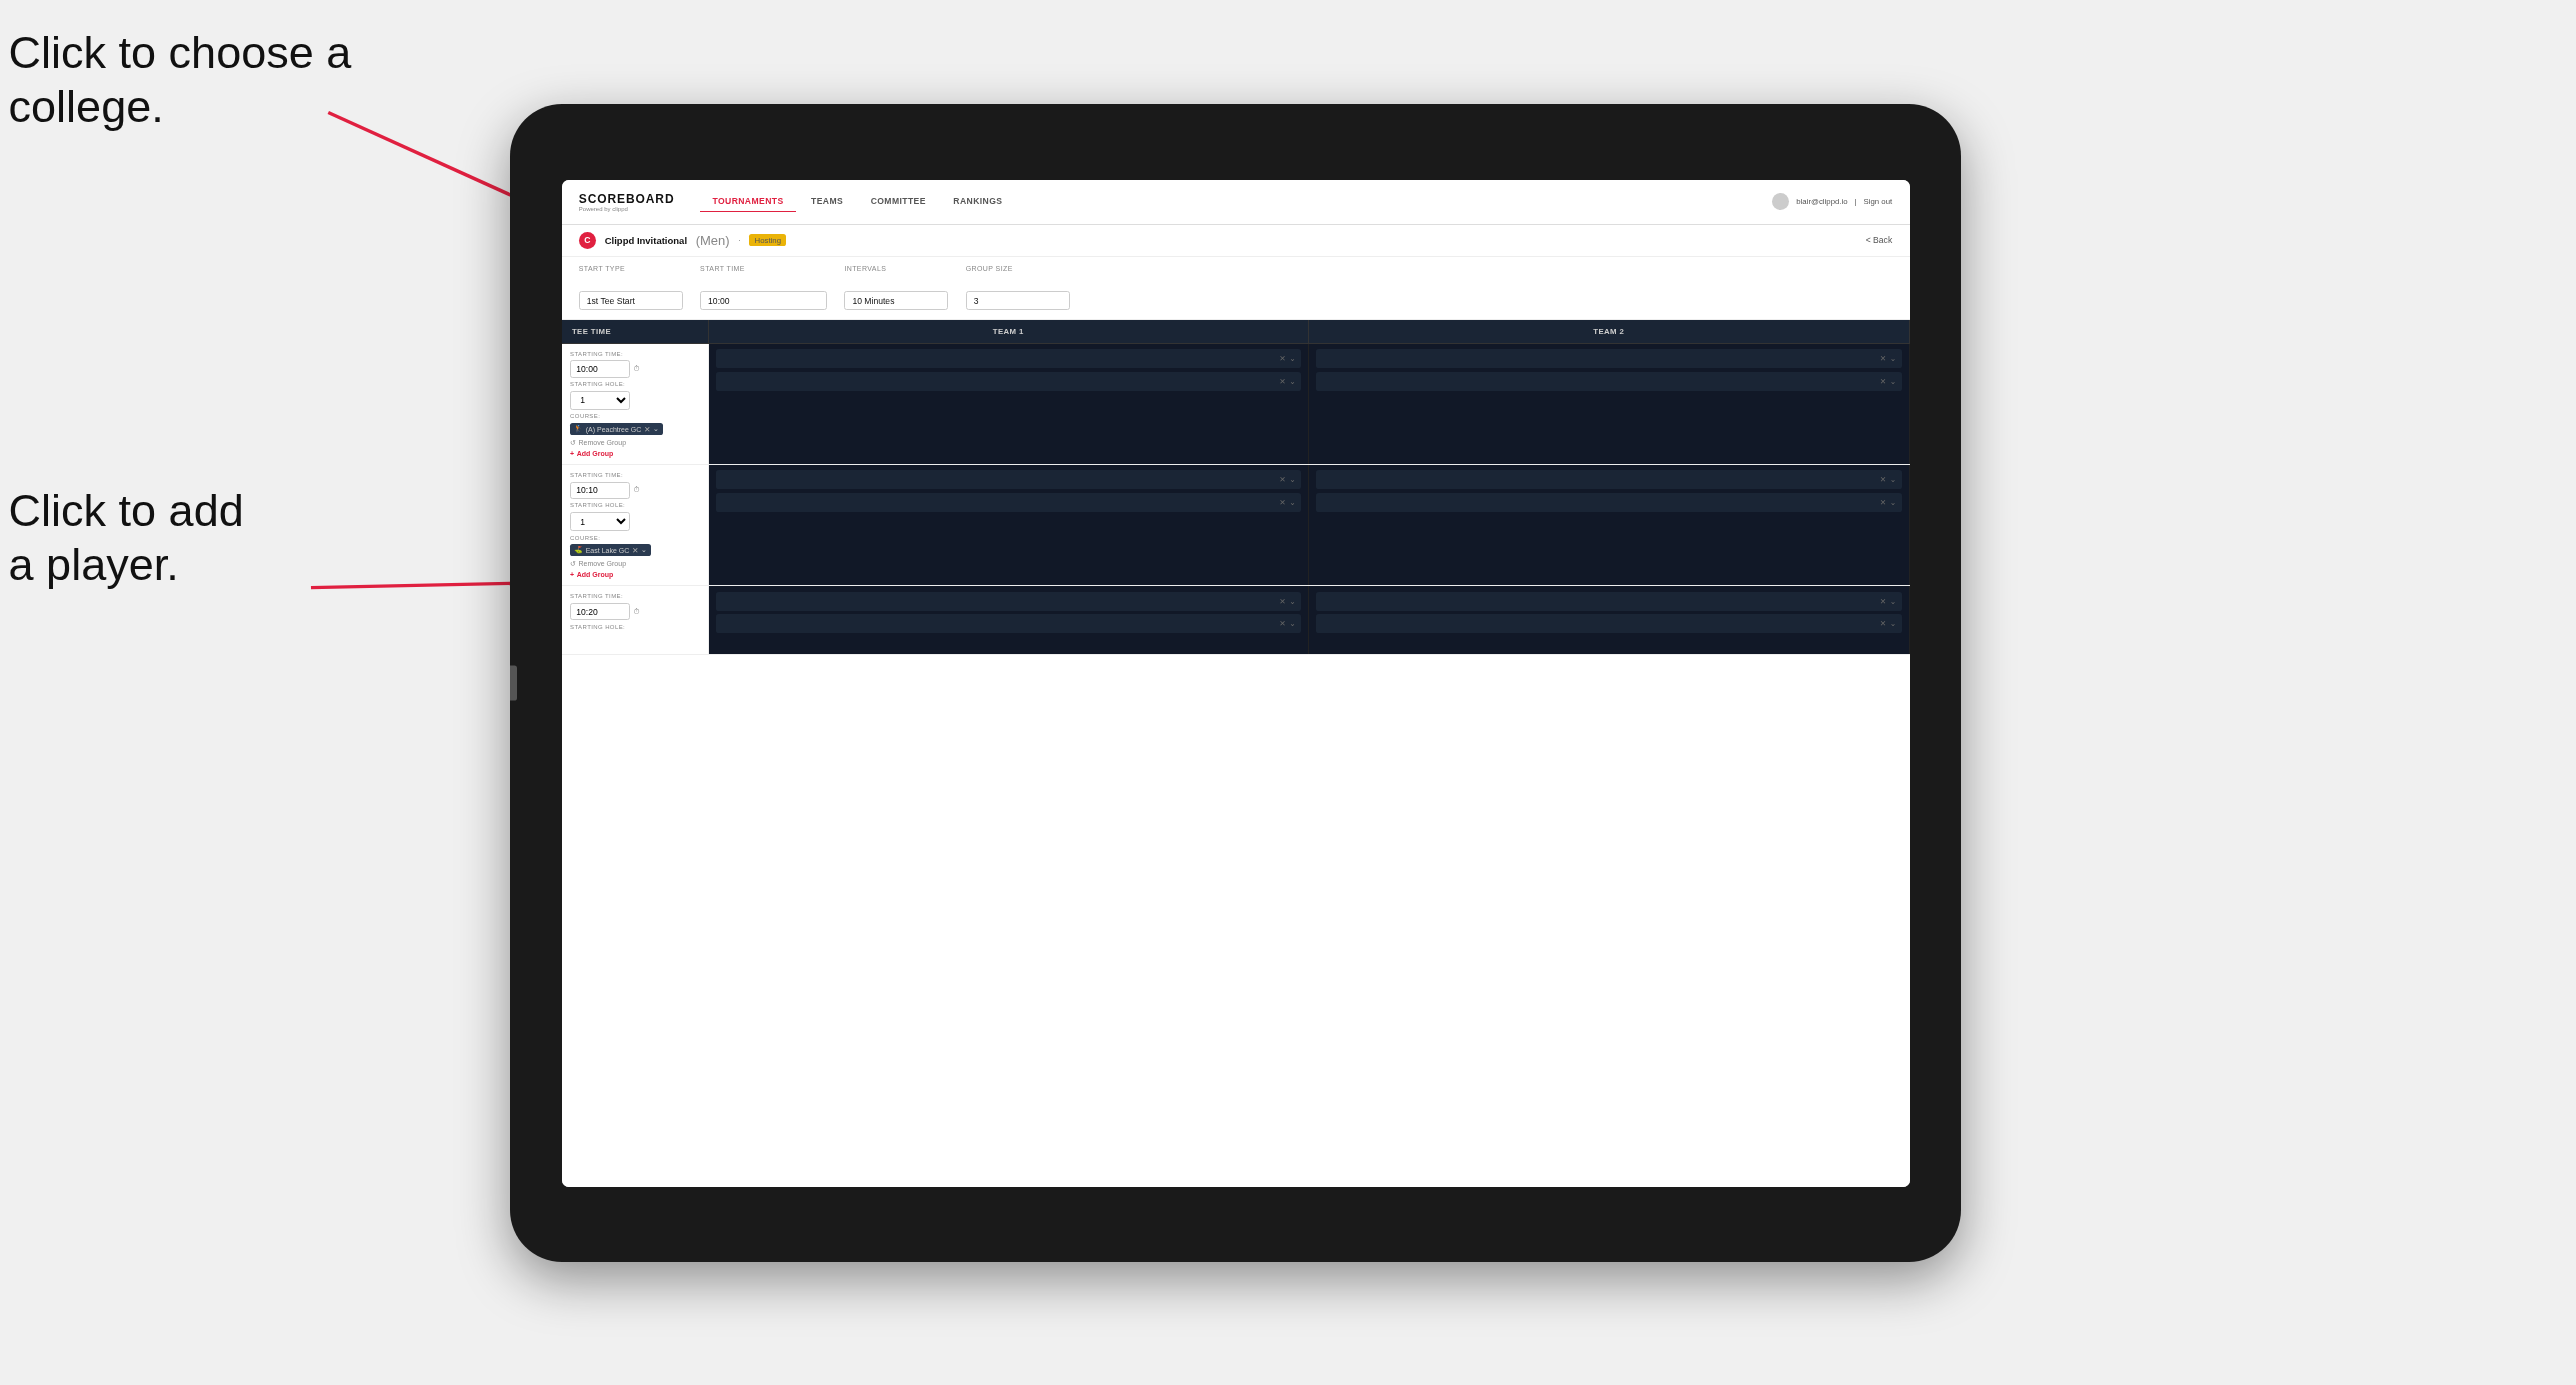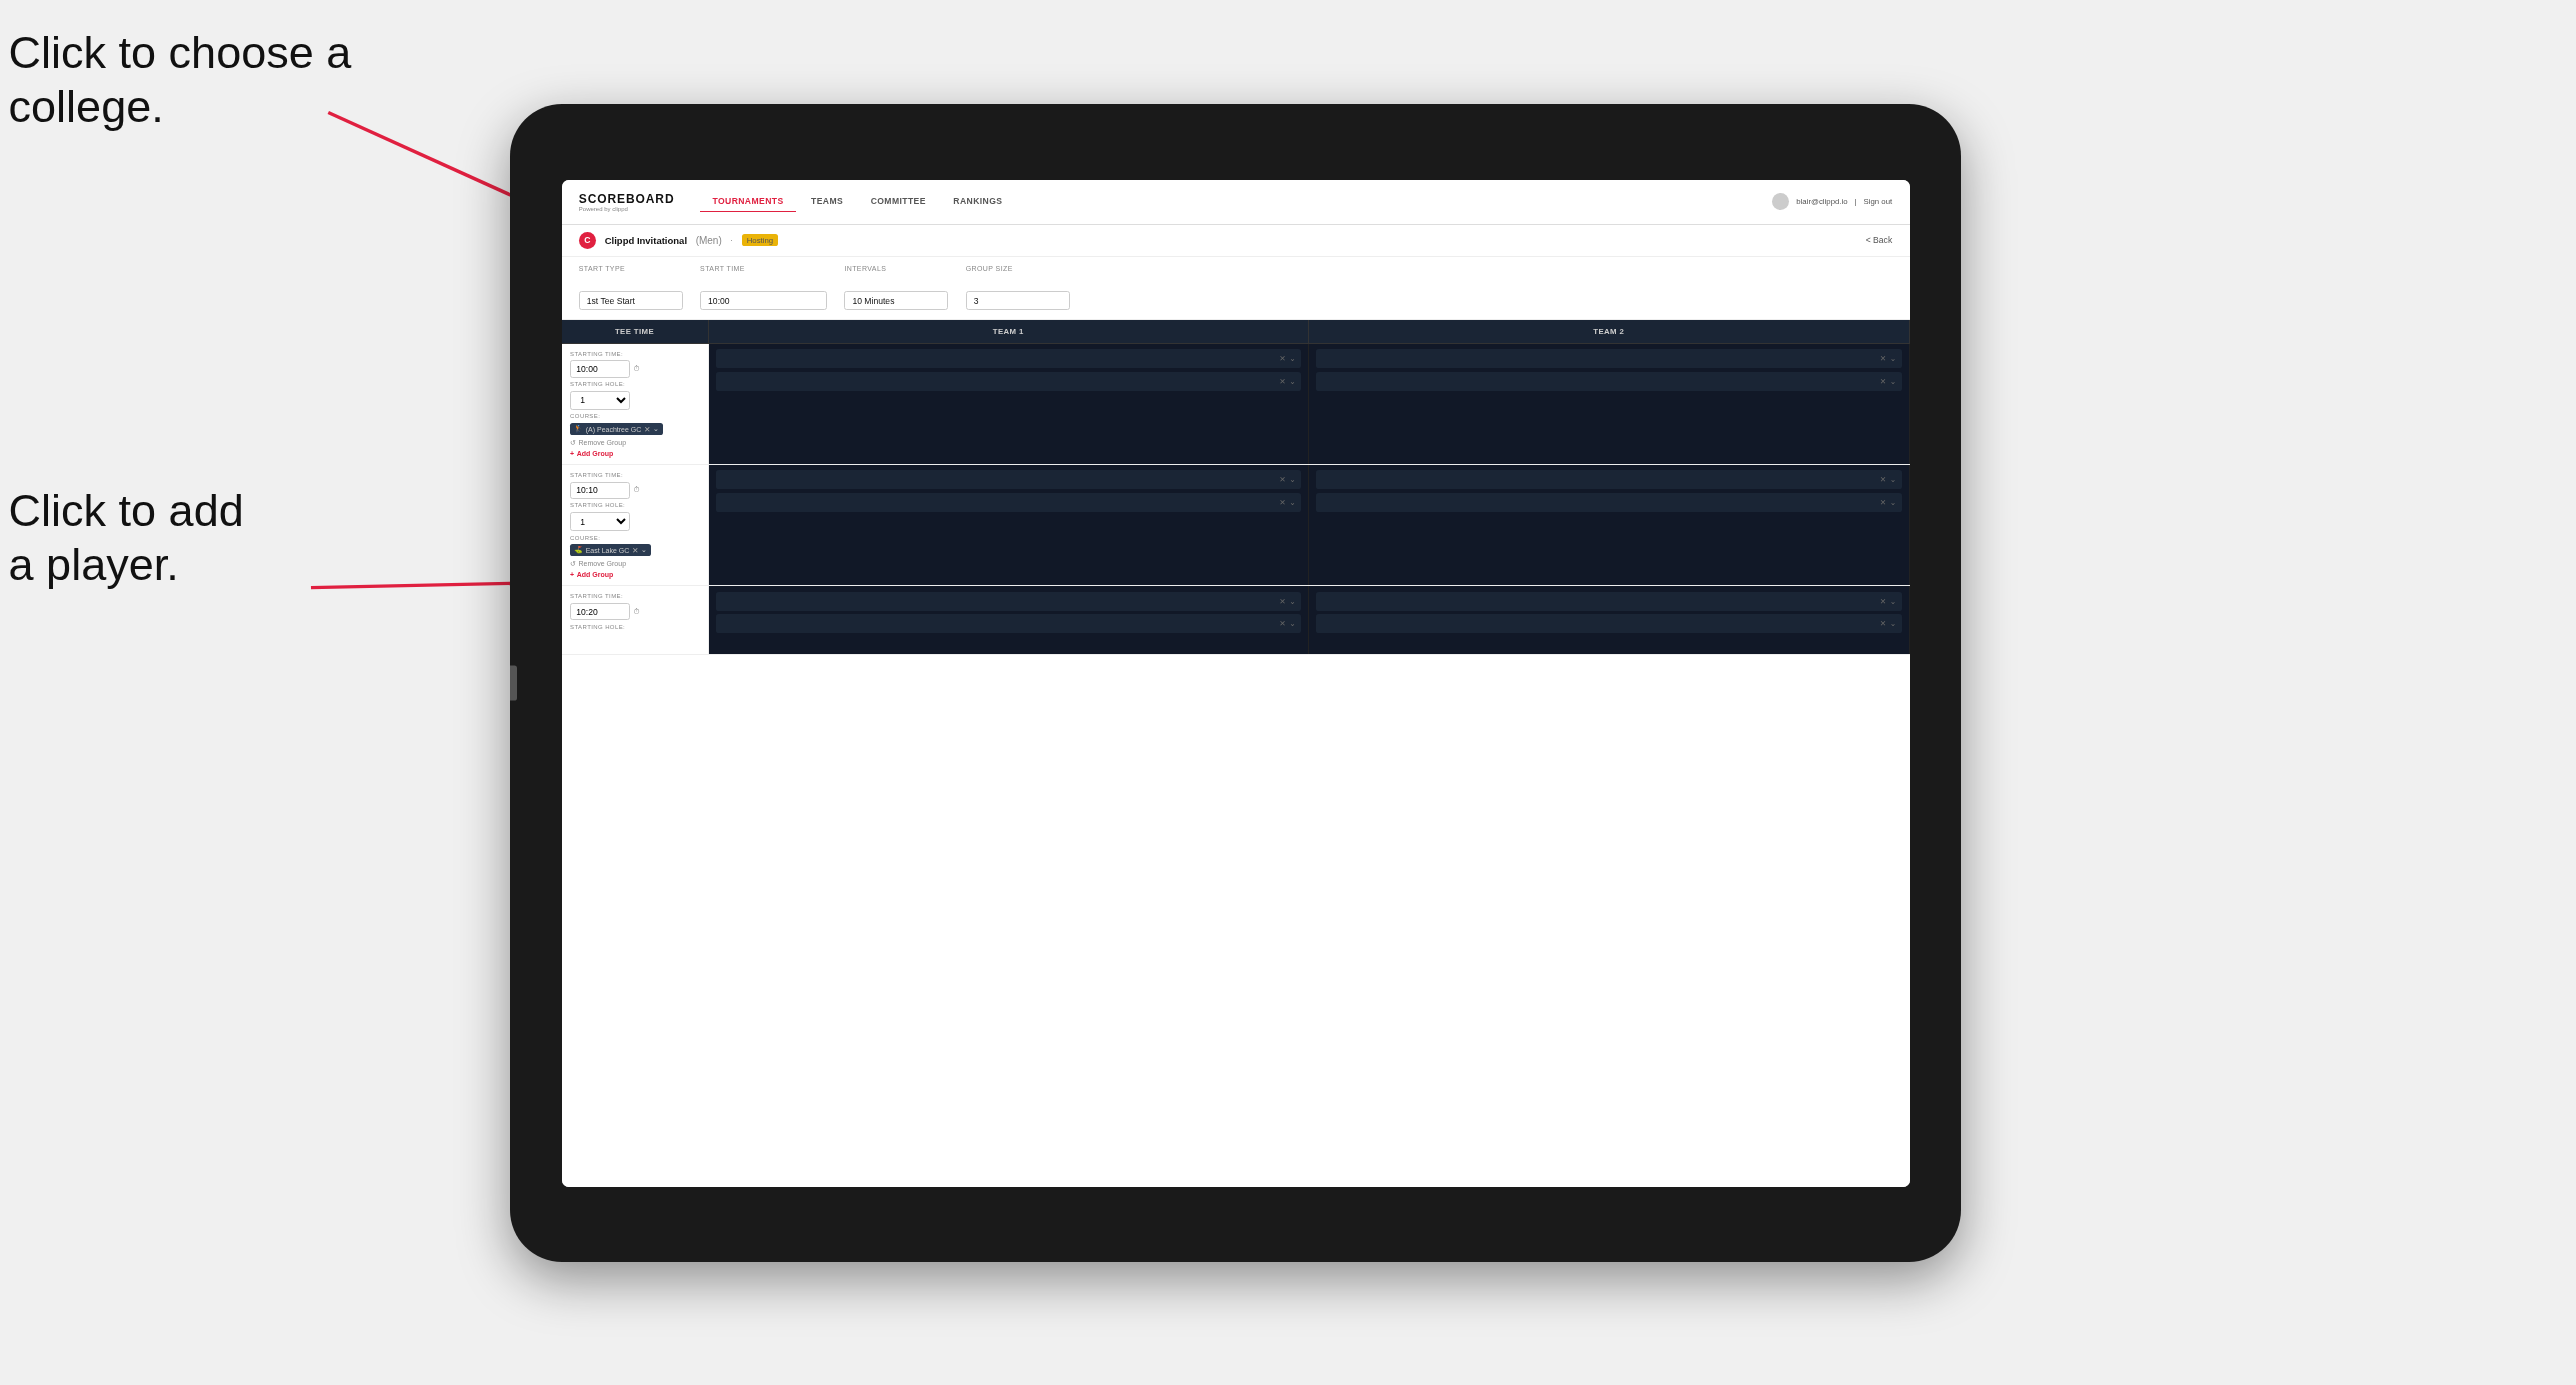--- a/index.html
+++ b/index.html
@@ -133,21 +133,21 @@
       font-size: 8.6px;
       color: #fff;
       font-weight: 900;
     }
     .sub-header-title {
       font-size: 9.5px;
       font-weight: 700;
       color: #111;
     }
     .sub-header-tag {
-      font-size: 10px;
+      font-size: 13px;
       color: #888;
     }
     .sub-header-dot {
       font-size: 7.8px;
       color: #888;
     }
     .hosting-badge {
       font-size: 7.8px;
       color: #555;
       background: #eab308;
@@ -220,21 +220,21 @@
       padding: 7px 10.4px;
       font-size: 7.8px;
       font-weight: 700;
       color: #ccc;
       text-align: center;
       text-transform: uppercase;
       letter-spacing: 0.4px;
       border-right: 0.9px solid #333;
     }
     .th-cell:first-child {
-      text-align: center;
+      text-align: left;
     }
 
     
     .tee-row {
       display: grid;
       grid-template-columns: 147px 1fr 1fr;
       border-bottom: 0.9px solid #eee;
       min-height: 104px;
     }
     .tee-left {

